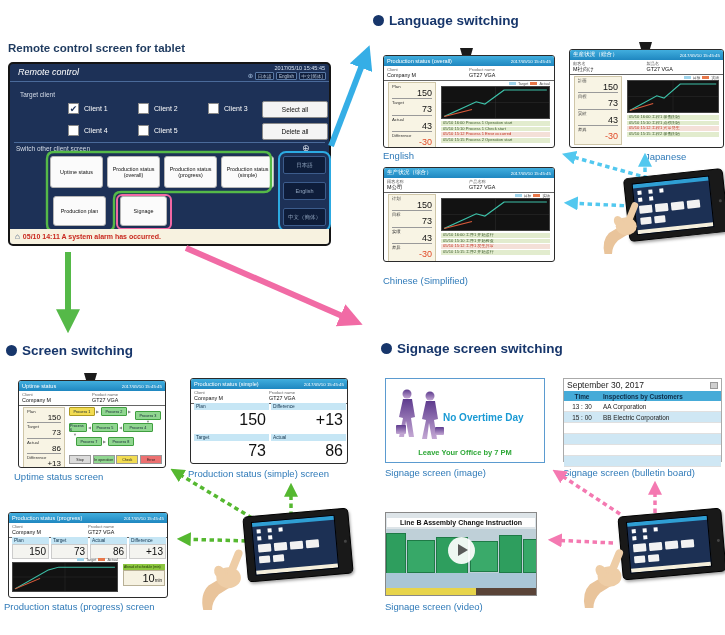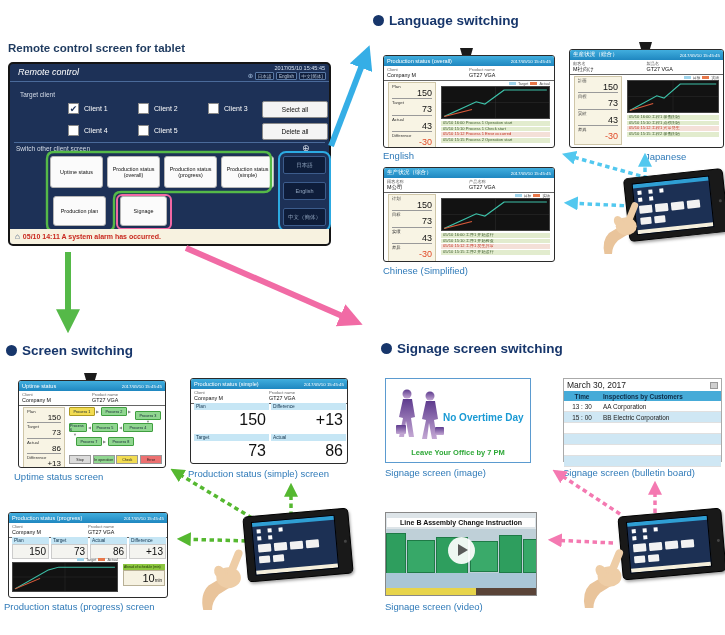--- a/index.html
+++ b/index.html
@@ -84,21 +84,21 @@
   
   .pcol{position:absolute;top:24px;width:37px;}
   .pv{font-size:10px;color:#101010;text-align:right;padding-right:2px;background:#f4f4f0;border:0.5px solid #ccc;line-height:1.3;}
   .chartwrap2{position:absolute;left:3px;top:44px;width:106px;}
   .chart2{width:100%;height:30px;background:#121212;display:block;border:1px solid #444;box-sizing:border-box;}
   .badge{position:absolute;left:114px;top:51px;width:42px;}
   .bh{background:#8cc63f;font-size:3.4px;color:#1d3208;padding:1px;white-space:nowrap;overflow:hidden;}
   .bv{background:#f6f2e2;border:0.8px solid #b8b096;text-align:right;font-size:11px;color:#111;padding:1px 2px;line-height:1.1;}
   .bv .unit{font-size:4.5px;}
   
-  #sg-image{position:absolute;left:385px;top:378px;width:146px;height:85px;background:#fff;border:1.5px solid #5b9bd0;box-sizing:border-box;}
+  #sg-image{position:absolute;left:385px;top:378px;width:160px;height:85px;background:#fff;border:1.5px solid #5b9bd0;box-sizing:border-box;}
   .no-ot{position:absolute;left:57px;top:33px;font-size:10px;font-weight:bold;color:#1a9ad4;}
   .leave{position:absolute;left:0;right:0;bottom:5px;text-align:center;font-size:7.5px;font-weight:bold;color:#2fa838;}
   #sg-board{position:absolute;left:563px;top:378px;width:159px;height:84px;background:#fff;border:1px solid #aaa;box-sizing:border-box;}
   .b-date{height:12px;font-size:8.5px;color:#222;padding:0 3px;display:flex;justify-content:space-between;align-items:center;}
   .b-icon{width:8px;height:7px;background:#cfcfcf;border:1px solid #999;box-sizing:border-box;}
   .b-h{display:flex;height:10px;background:#46abd8;font-weight:bold;font-size:6.4px;color:#0c2b46;align-items:center;}
   .b-t{width:36px;text-align:center;}
   .b-d{flex:1;padding-left:3px;}
   .b-r{display:flex;height:10px;font-size:6.4px;color:#222;align-items:center;border-bottom:0.5px solid #e0e0e0;}
   .b-r.alt{background:#cfe7f4;}
@@ -363,21 +363,21 @@
         <polyline class="pl-actual" points="2,38 28,29"></polyline>
       </svg>
     </div>
     <div class="logs">
       <div class="logrow">05/10 16:00 工序1  开始运行</div>
       <div class="logrow">05/10 15:10 工序1  开始检查</div>
       <div class="logrow err">05/10 15:12 工序1  发生异常</div>
       <div class="logrow">05/10 15:15 工序2  开始运行</div>
     </div>
   </div>
-  <div class="cap" style="left:383px;top:265px;">Chinese (Simplified)</div>
+  <div class="cap" style="left:383px;top:275px;">Chinese (Simplified)</div>
 
   <div class="knob" style="left:84px;top:373px;"></div>
   <div class="scr" id="scr-uptime" style="left:18px;top:380px;width:148px;height:88px;">
     <div class="tbar">
       <span class="tt">Uptime status</span>
       <span class="td">2017/05/10 15:45:45</span>
     </div>
     <div class="inforow">
       <div class="ic">
           <span class="il">Client</span>
@@ -535,21 +535,21 @@
         <rect x="41" y="40" width="9" height="8" rx="1"></rect>
       </g>
     </svg>
     <div class="no-ot">No Overtime Day</div>
     <div class="leave">Leave Your Office by 7 PM</div>
   </div>
   <div class="cap" style="left:385px;top:467px;">Signage screen (image)</div>
 
   <div id="sg-board">
     <div class="b-date">
-      <span>March 30, 2017</span>
+      <span>September 30, 2017</span>
       <span class="b-icon"></span>
     </div>
     <div class="b-h">
       <span class="b-t">Time</span>
       <span class="b-d">Inspections by Customers</span>
     </div>
     <div class="b-r">
       <span class="b-t">13 : 30</span>
       <span class="b-d">AA Corporation</span>
     </div>

